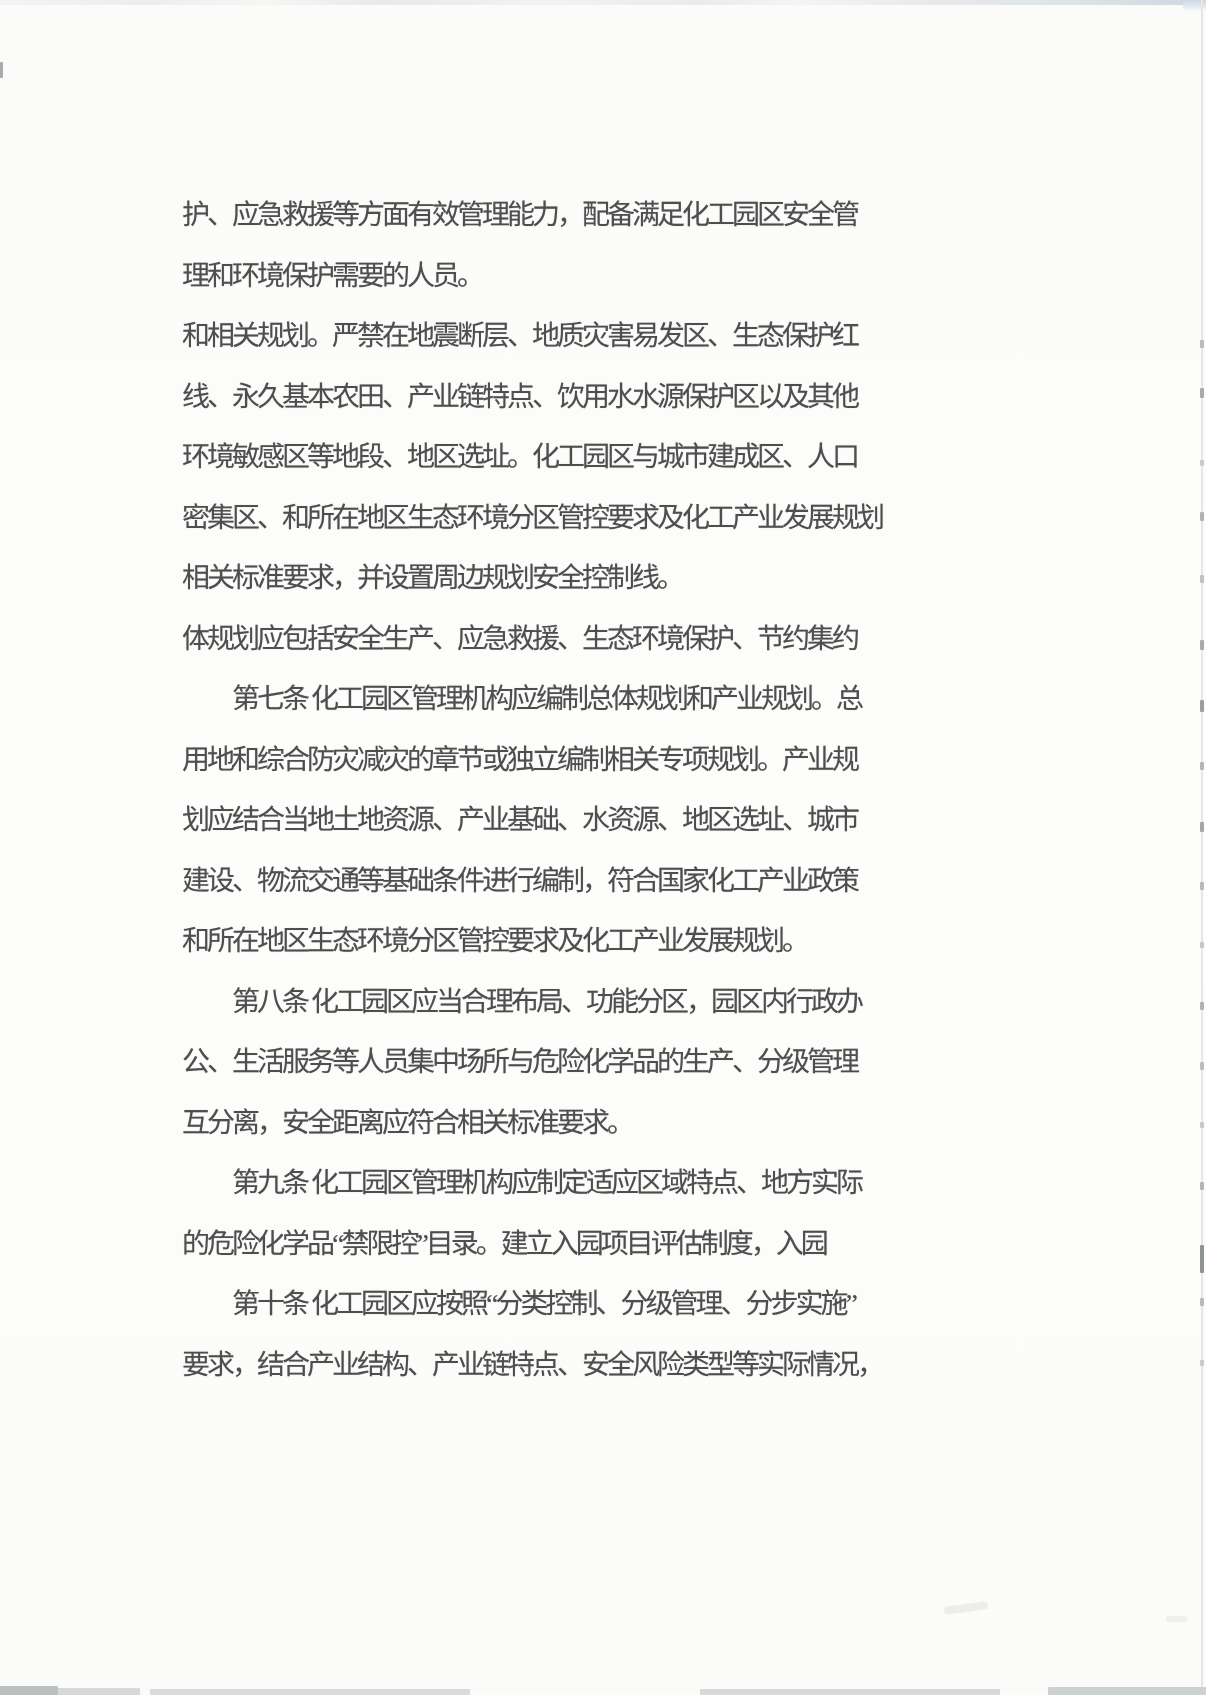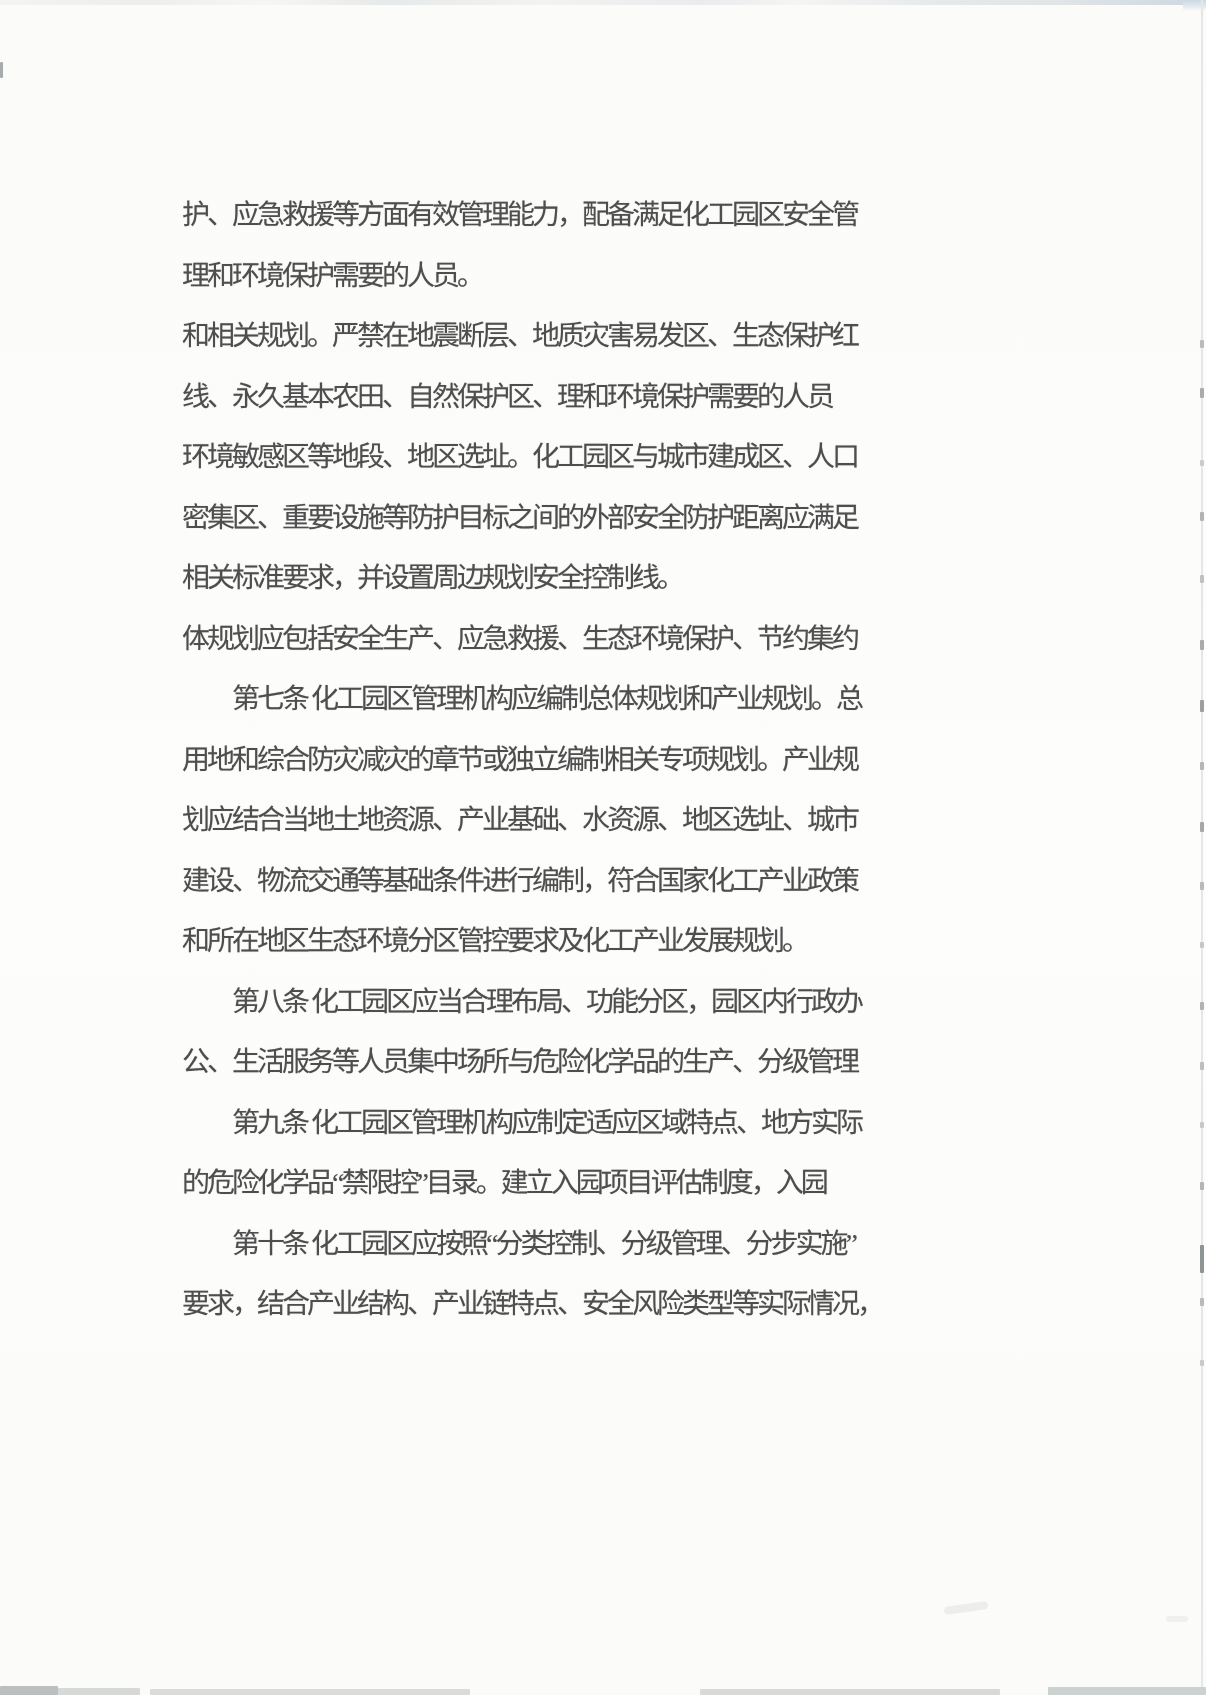--- a/index.html
+++ b/index.html
@@ -65,32 +65,33 @@
 </style>
 </head>
 <body>
 
 <div class="page">
 
   <div class="text-column">
     <div class="line">护、应急救援等方面有效管理能力，配备满足化工园区安全管</div>
     <div class="line">理和环境保护需要的人员。</div>
     <div class="line">和相关规划。严禁在地震断层、地质灾害易发区、生态保护红</div>
-    <div class="line">线、永久基本农田、自然保护区、理和环境保护需要的人员</div>
+    <div class="line">线、永久基本农田、产业链特点、饮用水水源保护区以及其他</div>
     <div class="line">环境敏感区等地段、地区选址。化工园区与城市建成区、人口</div>
-    <div class="line">密集区、重要设施等防护目标之间的外部安全防护距离应满足</div>
+    <div class="line">密集区、和所在地区生态环境分区管控要求及化工产业发展规划</div>
     <div class="line">相关标准要求，并设置周边规划安全控制线。</div>
     <div class="line">体规划应包括安全生产、应急救援、生态环境保护、节约集约</div>
     <div class="line">　　第七条 化工园区管理机构应编制总体规划和产业规划。总</div>
     <div class="line">用地和综合防灾减灾的章节或独立编制相关专项规划。产业规</div>
     <div class="line">划应结合当地土地资源、产业基础、水资源、地区选址、城市</div>
     <div class="line">建设、物流交通等基础条件进行编制，符合国家化工产业政策</div>
     <div class="line">和所在地区生态环境分区管控要求及化工产业发展规划。</div>
     <div class="line">　　第八条 化工园区应当合理布局、功能分区，园区内行政办</div>
     <div class="line">公、生活服务等人员集中场所与危险化学品的生产、分级管理</div>
+    <div class="line">互分离，安全距离应符合相关标准要求。</div>
     <div class="line">　　第九条 化工园区管理机构应制定适应区域特点、地方实际</div>
     <div class="line">的危险化学品“禁限控”目录。建立入园项目评估制度，入园</div>
     <div class="line">　　第十条 化工园区应按照“分类控制、分级管理、分步实施”</div>
     <div class="line">要求，结合产业结构、产业链特点、安全风险类型等实际情况，</div>
   </div>
 
   <div class="top-edge"></div>
   <div class="top-edge-right"></div>
 
   <div class="right-edge-line"></div>

